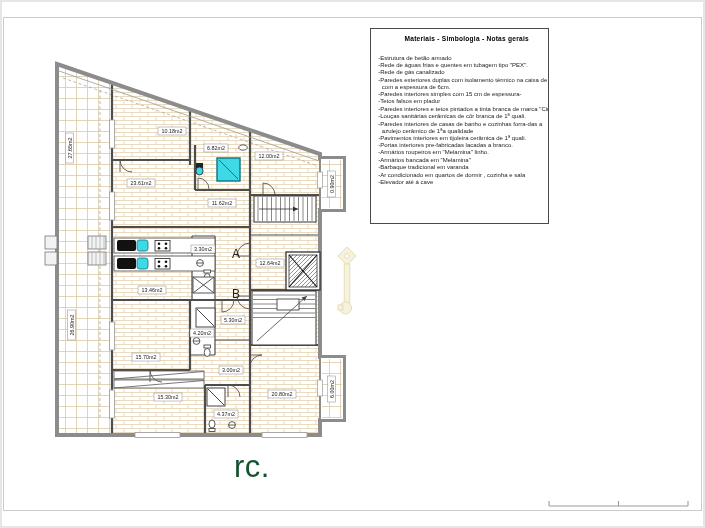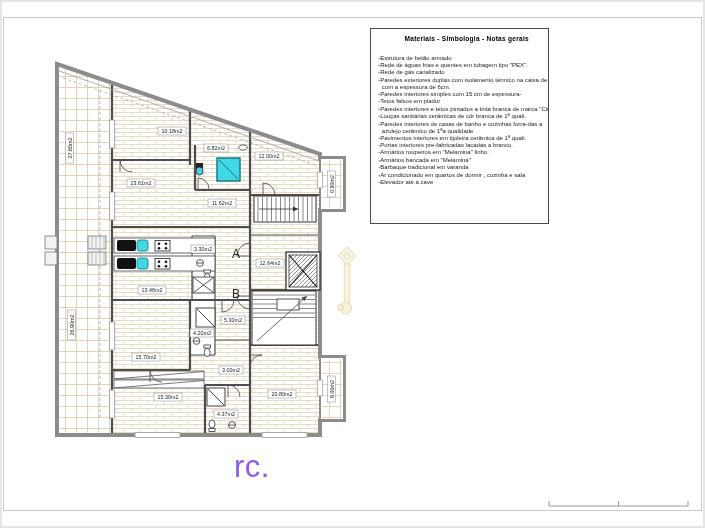--- a/index.html
+++ b/index.html
@@ -11,21 +11,21 @@
   svg text{font-family:"Liberation Sans", sans-serif;}
   .area-label{font-size:5.4px;fill:#222;}
   .unit-letter{font-size:12px;fill:#222;}
   
   .notes{position:absolute;left:370px;top:28px;width:177px;height:194px;background:#fff;
          border:1px solid #4a4a4a;overflow:hidden;}
   .notes-inner{width:295px;transform:scale(0.6);transform-origin:0 0;padding:8px 12px 0 12px;color:#1c1c1c;}
   .notes-title{text-align:center;font-weight:bold;font-size:11px;letter-spacing:0.4px;margin:2px 0 20px 0;color:#000;}
   .note{font-size:10px;line-height:1.22;padding-left:6px;text-indent:-6px;}
   
-  .floor-label{position:absolute;left:234px;top:449px;font-size:31px;color:#8b5cf6;letter-spacing:0.5px;}
+  .floor-label{position:absolute;left:234px;top:449px;font-size:31px;color:#14532d;letter-spacing:0.5px;}
 </style>
 </head>
 <body>
 
 <div id="stage">
   <div class="outer-edge"></div>
   <div class="sheet-frame"></div>
 
   <svg width="705" height="528" viewBox="0 0 705 528" style="position:absolute;left:0;top:0;">
     <defs>

